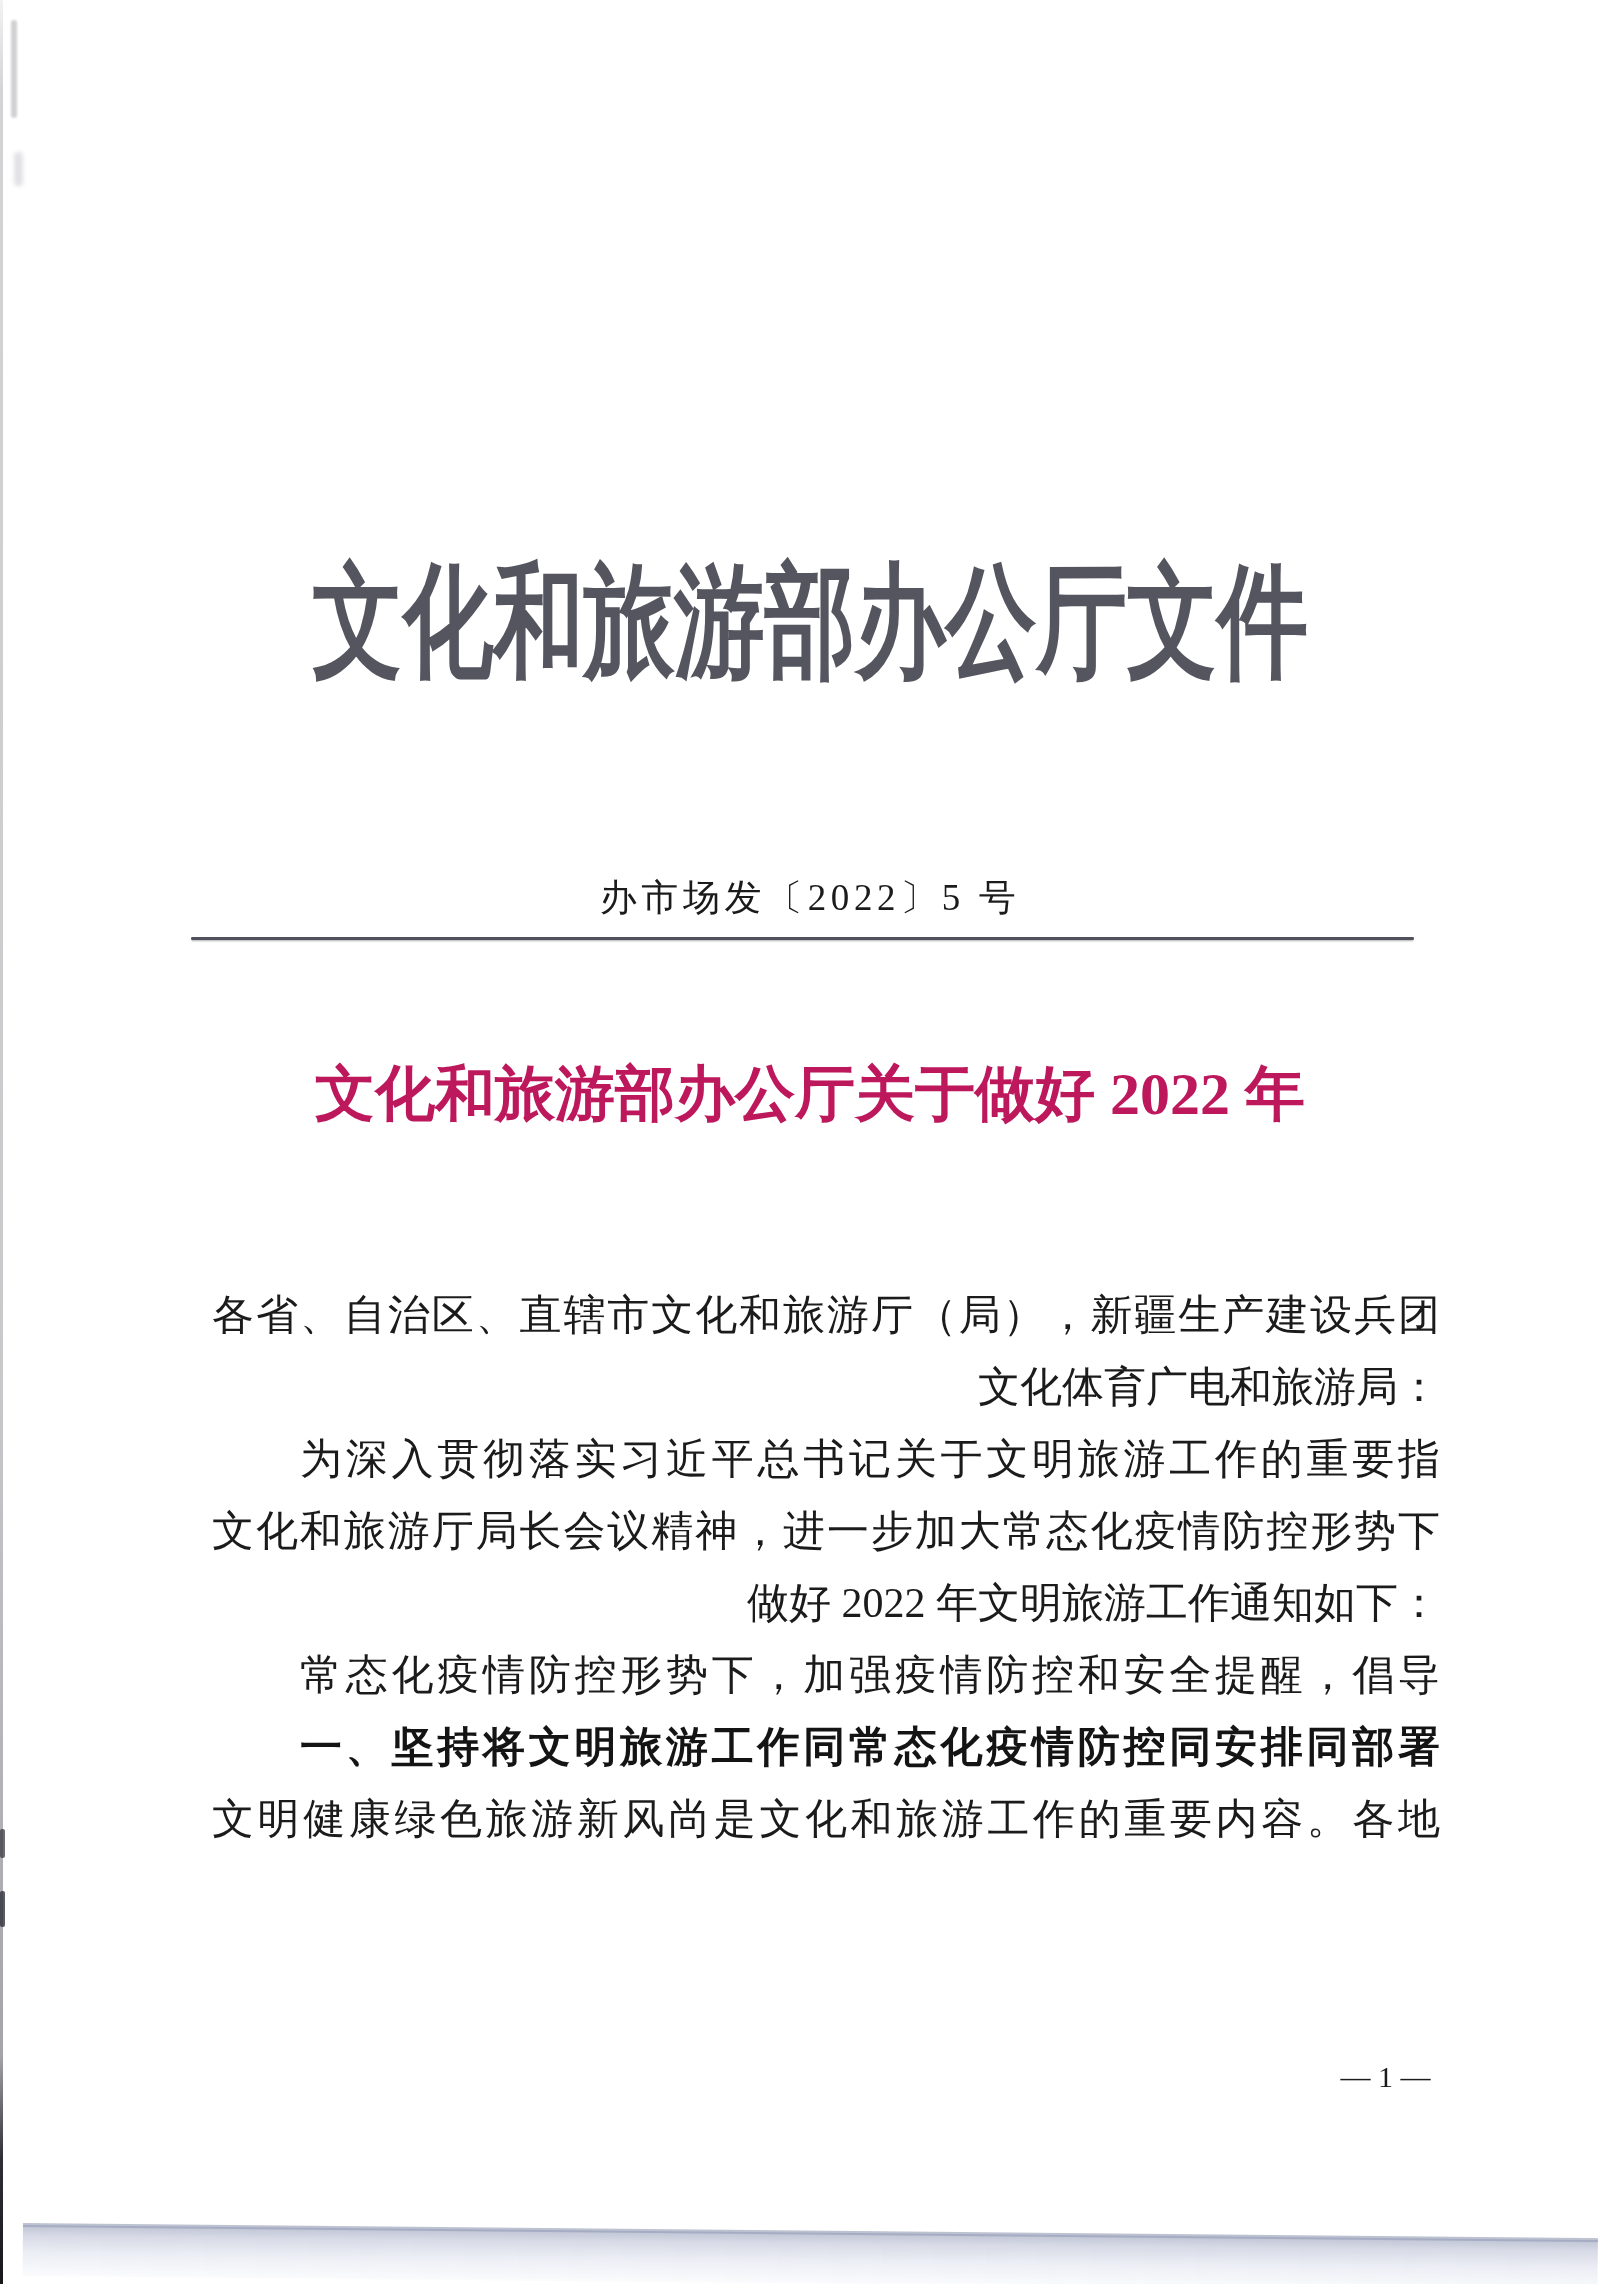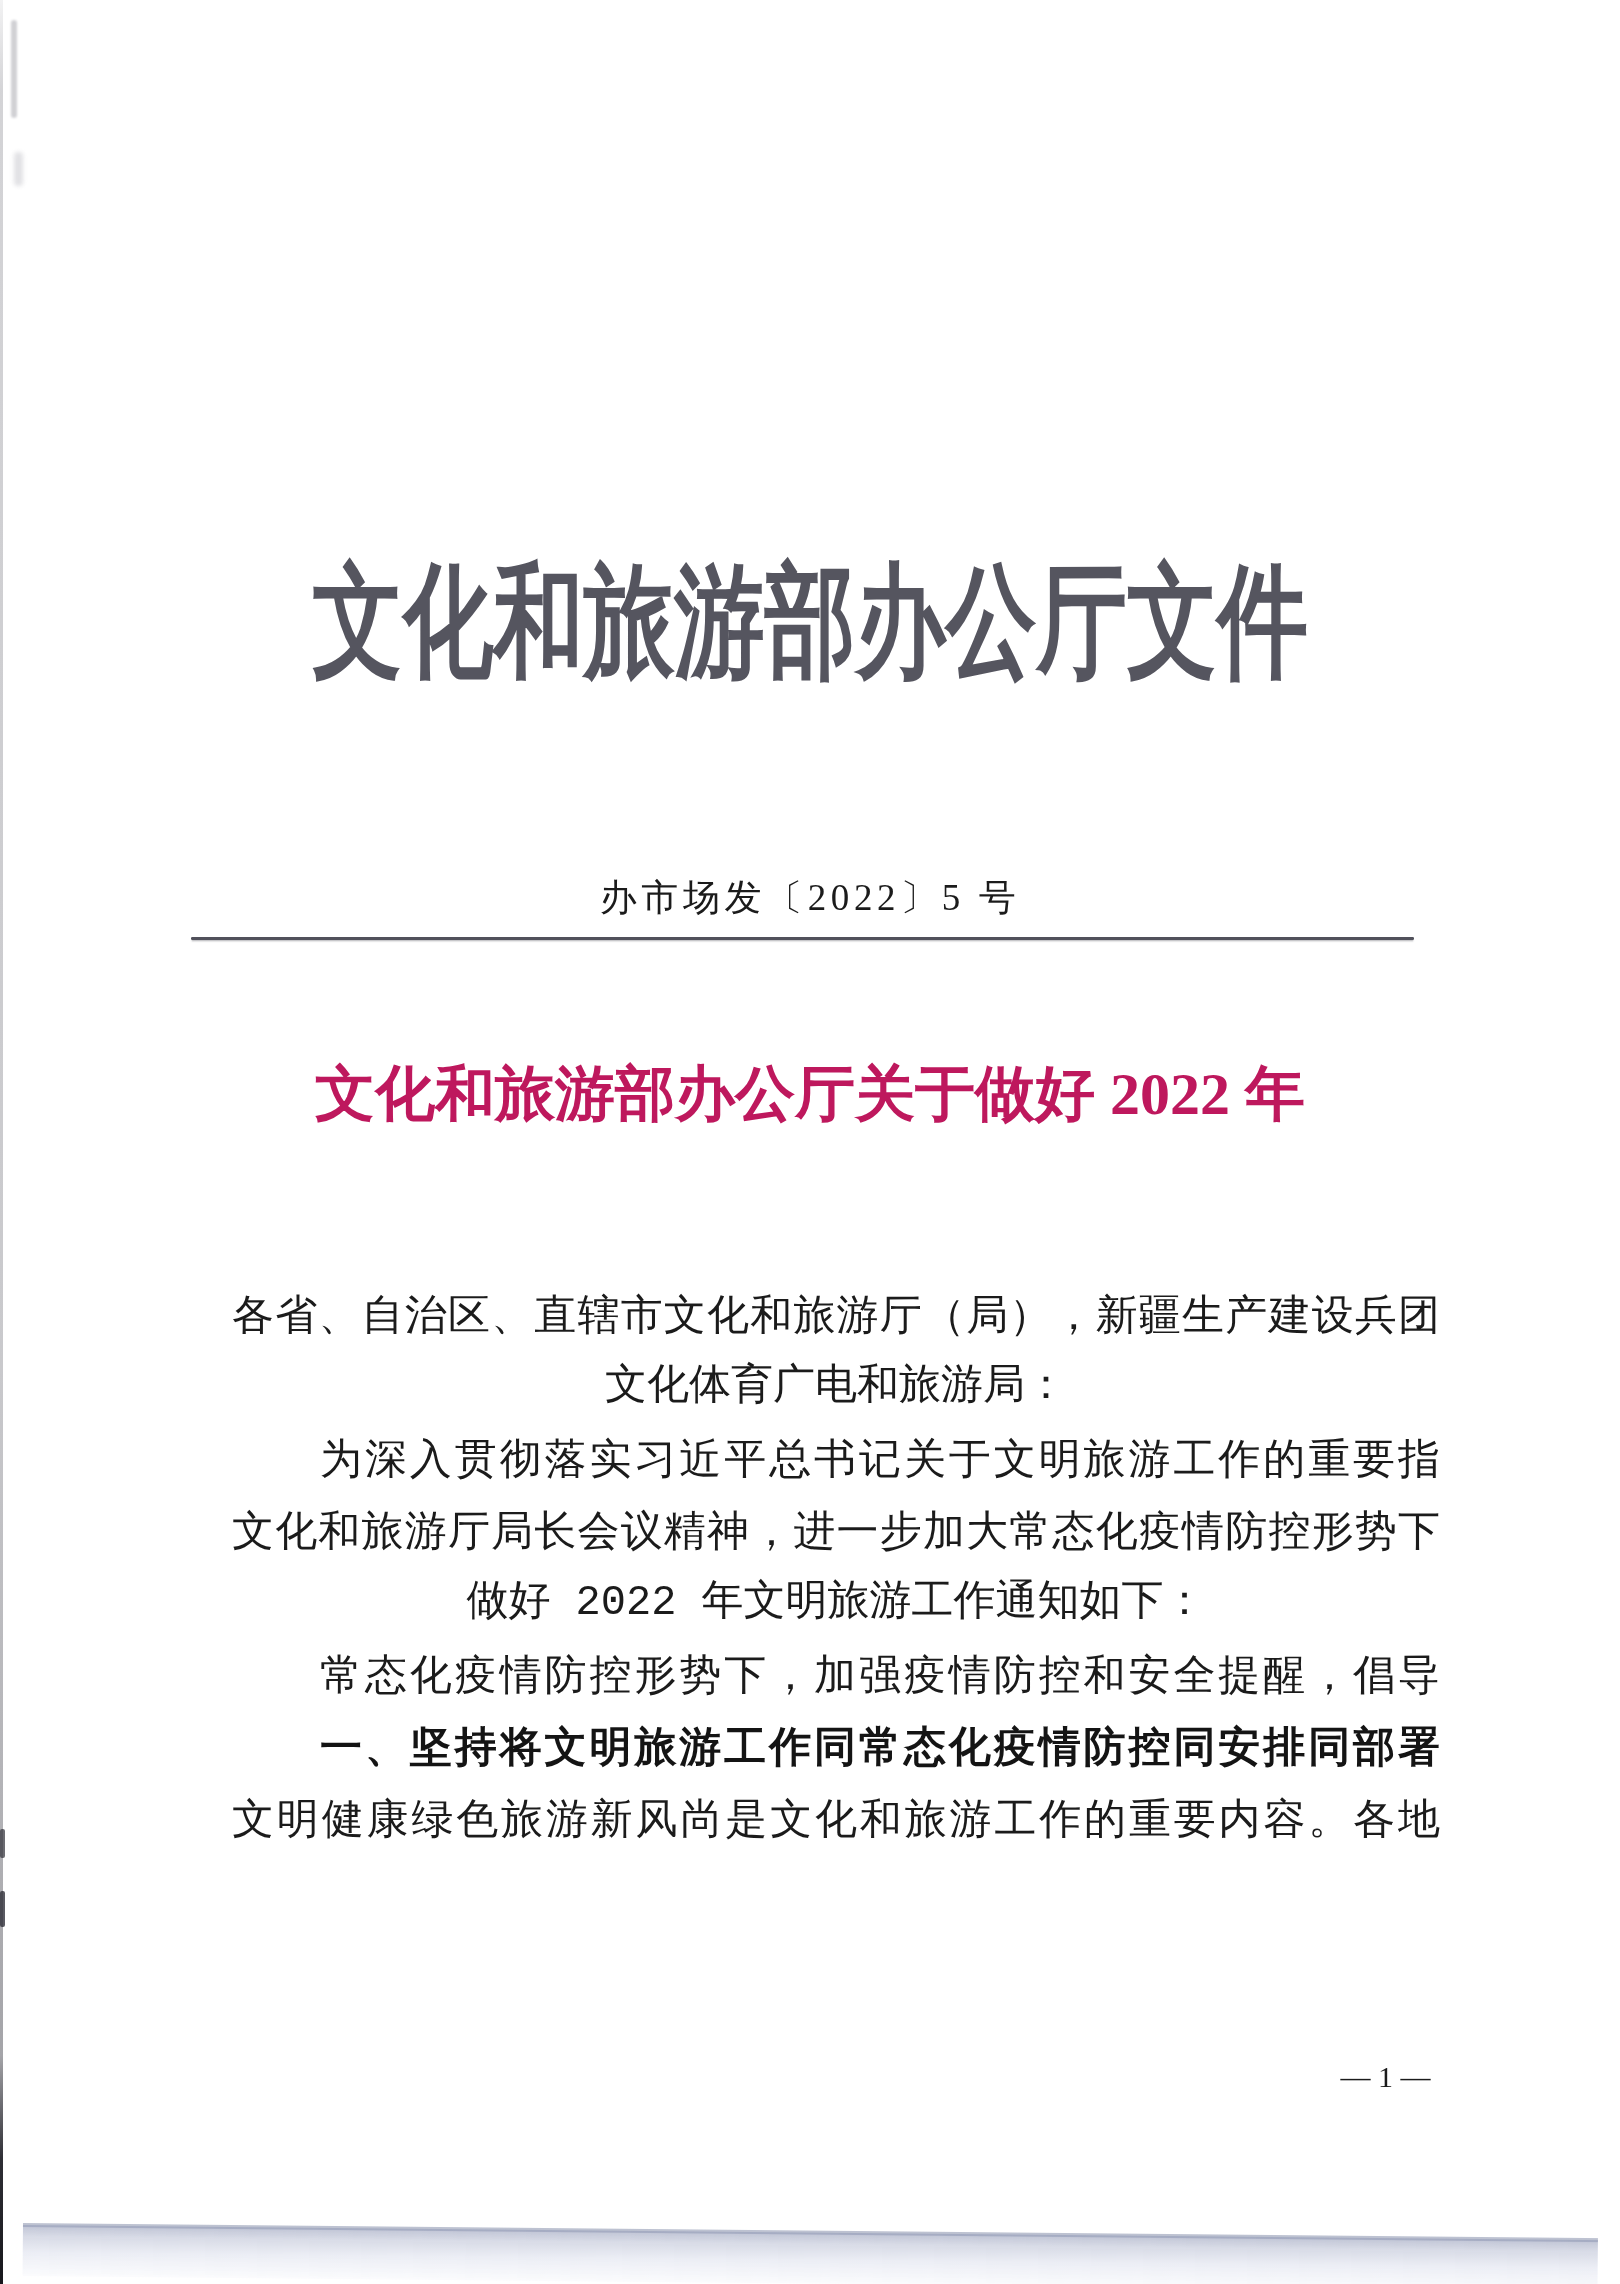--- a/index.html
+++ b/index.html
@@ -125,30 +125,28 @@
     position: absolute;
     left: 212px; top: 1279px;
     width: 1228px;
     font-size: 42px;
     color: #1b1b1b;
   }
   .body-line {
     height: 72px;
     line-height: 72px;
     white-space: nowrap;
-    margin-left: 20px;
   }
   .jl {
     white-space: normal;
     text-align: justify;
     text-align-last: justify;
   }
   .ln {
-    text-align: center;
-    font-family: Liberation Mono, monospace;
+    text-align: right;
   }
   .ind {
     padding-left: 88px;
   }
   .hei-bold {
     font-family: "Liberation Sans", "DejaVu Sans", sans-serif;
     font-weight: bold;
     color: #141414;
   }
 

